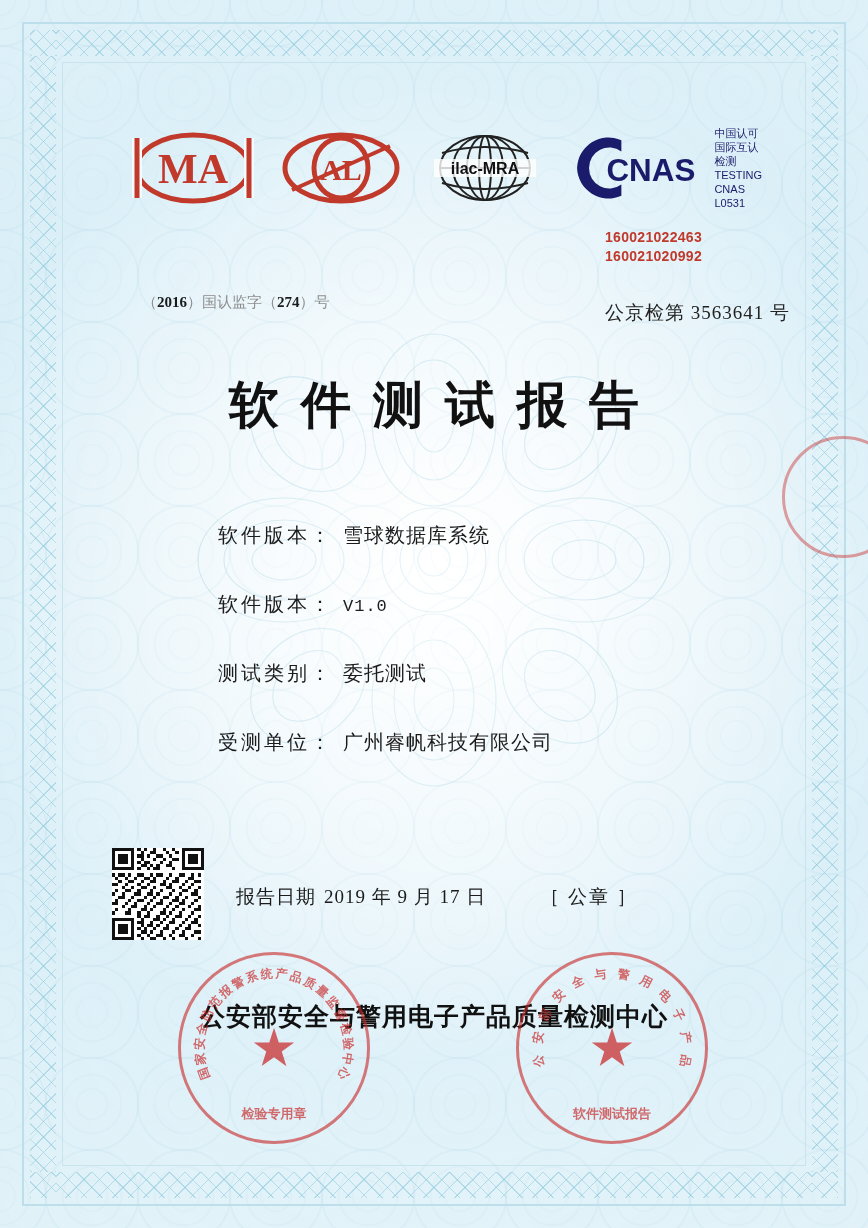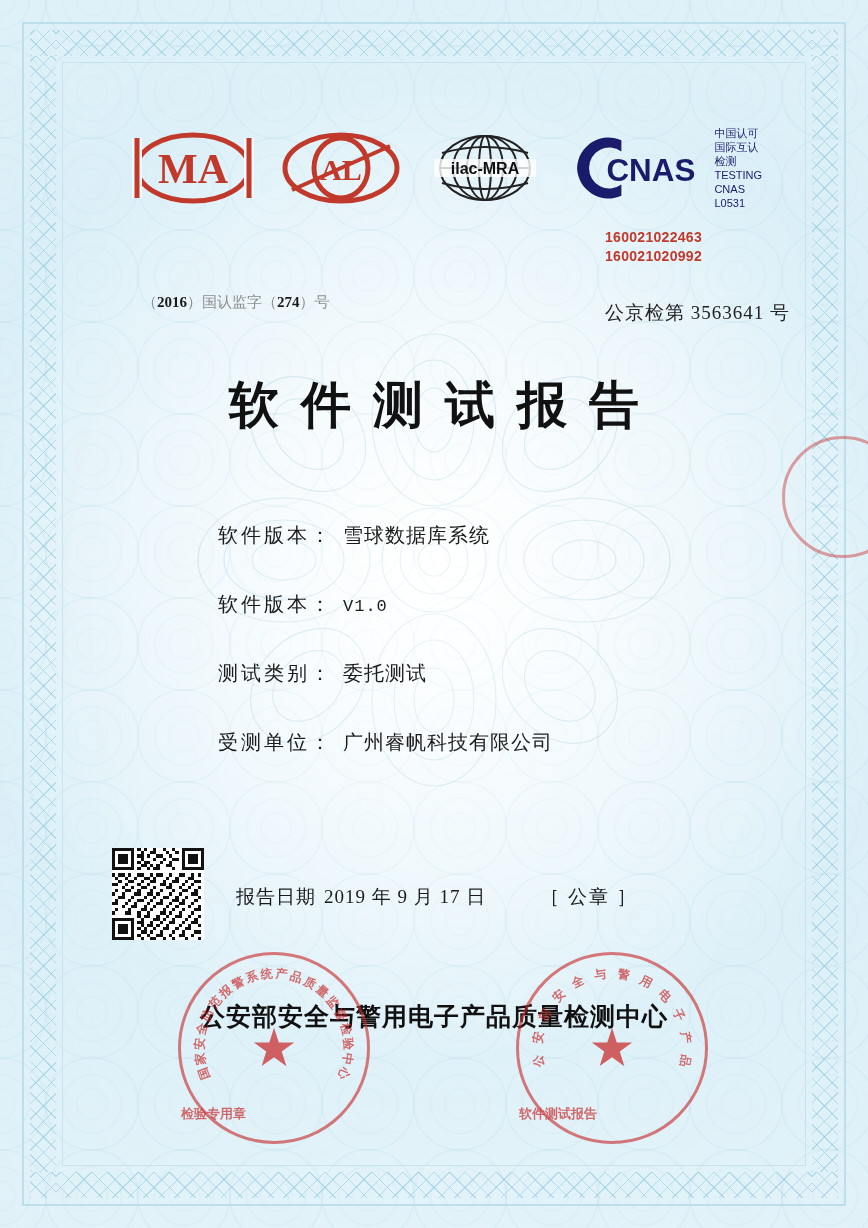--- a/index.html
+++ b/index.html
@@ -306,21 +306,21 @@
     font-size: 12px;
     font-weight: bold;
     transform-origin: 0 0;
     white-space: nowrap;
   }
   .seal-bottom-text {
     position: absolute;
     left: 0;
     right: 0;
     bottom: 18px;
-    text-align: left;
+    text-align: center;
     font-size: 13px;
     font-weight: bold;
   }
 </style>
 </head>
 <body>
 
 <div id="certificate">
 
   <div class="bg-base"></div>

